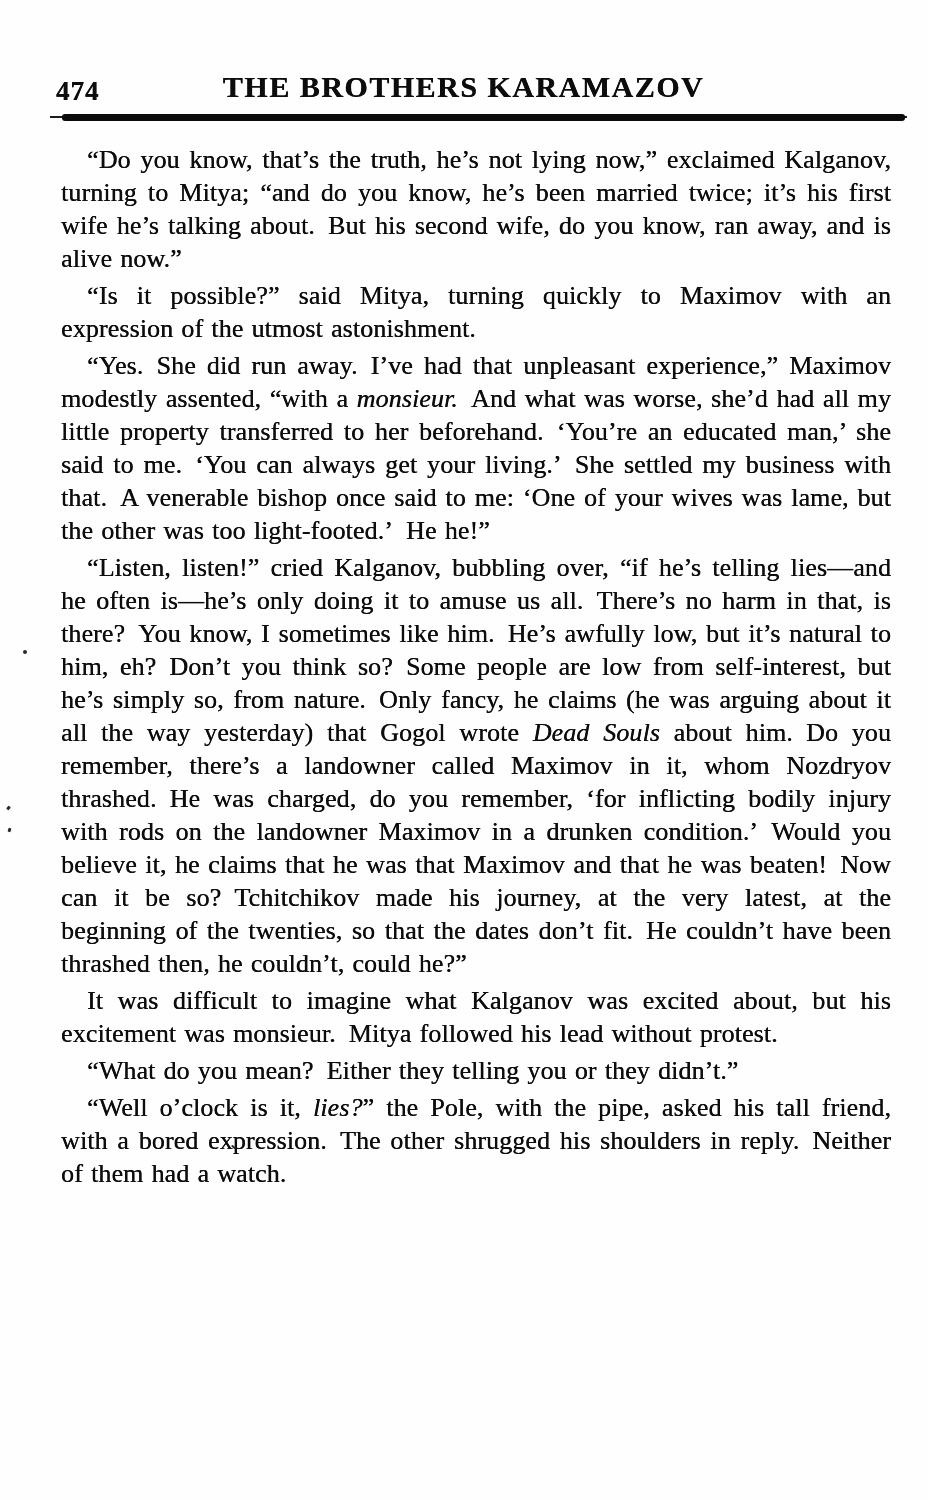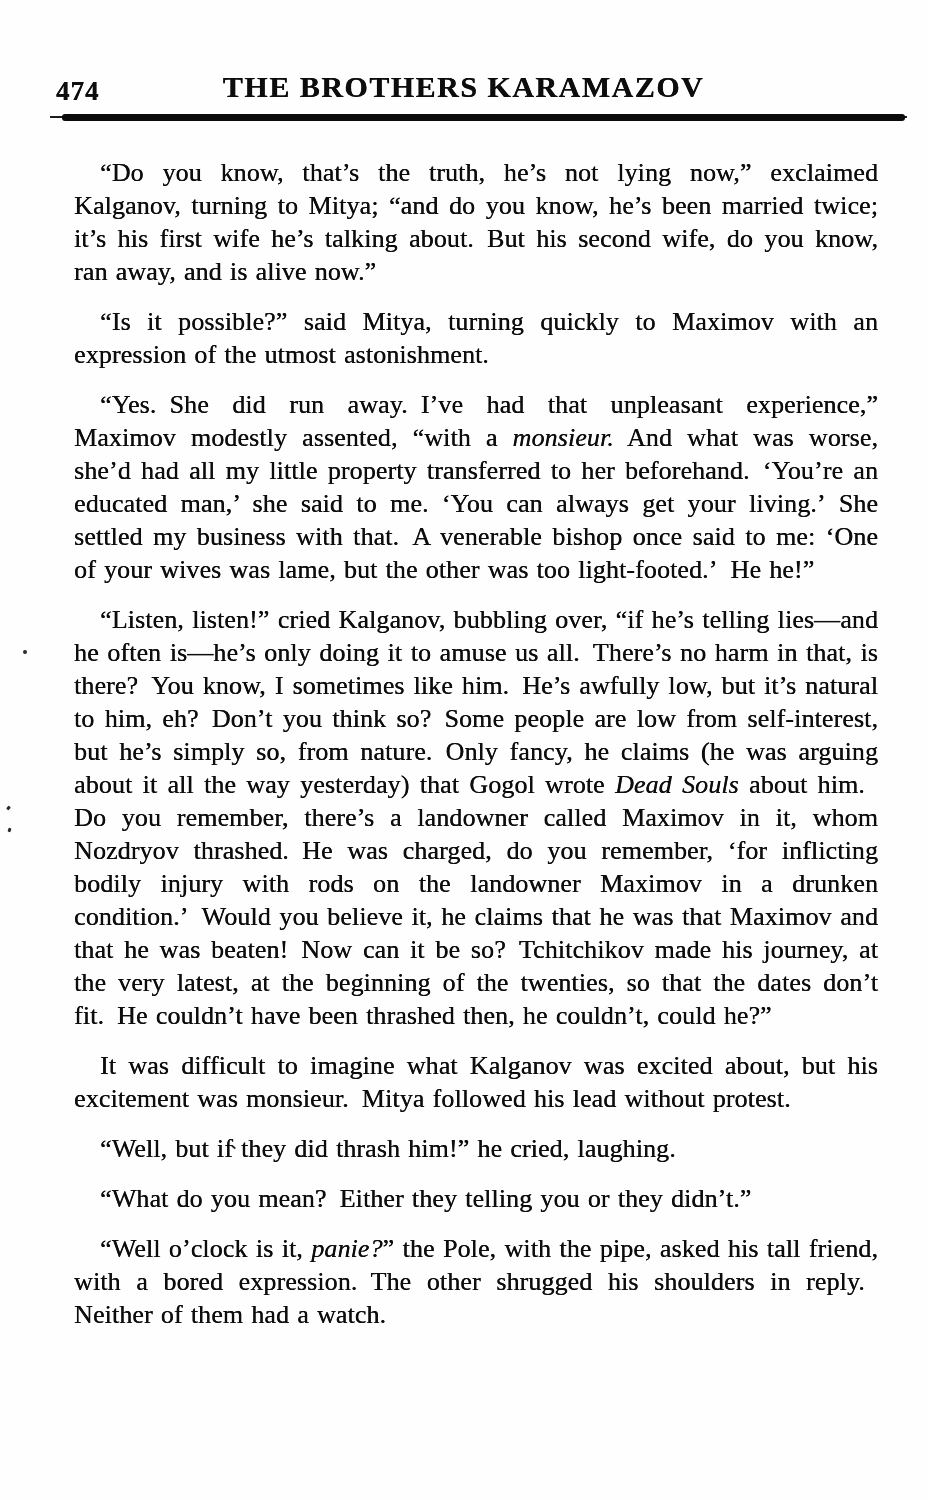--- a/index.html
+++ b/index.html
@@ -62,21 +62,21 @@
     left: 57px;
     top: 139px;
     width: 838px;
     font-size: 26px;
     line-height: 33px;
     text-align: justify;
     word-spacing: 1.5px;
     letter-spacing: 0.1px;
     text-shadow: 0.3px 0 0 currentColor;
   }
-  .para { margin: 17px; text-indent: 26px; }
+  .para { margin: 4px; text-indent: 26px; }
   .para em { font-style: italic; }
   .speck {
     position: absolute;
     background: #2a2a2a;
     border-radius: 50%;
   }
   .speck.s1 { left: 23px; top: 650px; width: 4px; height: 4px; }
   .speck.s2 { left: 7px;  top: 806px; width: 3px; height: 4px; transform: rotate(40deg); border-radius: 1px; }
   .speck.s3 { left: 8px;  top: 828px; width: 3px; height: 4px; transform: rotate(20deg); border-radius: 1px; }
   .speck.s4 { left: 231px; top: 1146px; width: 5px; height: 2px; transform: rotate(38deg); border-radius: 1px; }
@@ -90,21 +90,20 @@
   <div class="rule">
     <div class="thin"></div>
     <div class="thick"></div>
   </div>
   <div class="page-body">
       <p class="para"><span>“Do you know, that’s the truth, he’s not lying now,” exclaimed Kalganov, turning to Mitya; “and do you know, he’s been married twice; it’s his first wife he’s talking about. But his second wife, do you know, ran away, and is alive now.”</span></p>
       <p class="para"><span>“Is it possible?” said Mitya, turning quickly to Maximov with an expression of the utmost astonishment.</span></p>
       <p class="para"><span>“Yes. She did run away. I’ve had that unpleasant experience,” Maximov modestly assented, “with a </span><em>monsieur.</em><span> And what was worse, she’d had all my little property transferred to her beforehand. ‘You’re an educated man,’ she said to me. ‘You can always get your living.’ She settled my business with that. A venerable bishop once said to me: ‘One of your wives was lame, but the other was too light-footed.’ He he!”</span></p>
       <p class="para"><span>“Listen, listen!” cried Kalganov, bubbling over, “if he’s telling lies—and he often is—he’s only doing it to amuse us all. There’s no harm in that, is there? You know, I sometimes like him. He’s awfully low, but it’s natural to him, eh? Don’t you think so? Some people are low from self-interest, but he’s simply so, from nature. Only fancy, he claims (he was arguing about it all the way yesterday) that Gogol wrote </span><em>Dead Souls</em><span> about him. Do you remember, there’s a landowner called Maximov in it, whom Nozdryov thrashed. He was charged, do you remember, ‘for inflicting bodily injury with rods on the landowner Maximov in a drunken condition.’ Would you believe it, he claims that he was that Maximov and that he was beaten! Now can it be so? Tchitchikov made his journey, at the very latest, at the beginning of the twenties, so that the dates don’t fit. He couldn’t have been thrashed then, he couldn’t, could he?”</span></p>
       <p class="para"><span>It was difficult to imagine what Kalganov was excited about, but his excitement was monsieur. Mitya followed his lead without protest.</span></p>
-      <p class="para"><span>“Well, but if they did thrash him!” he cried, laughing.</span></p>
       <p class="para"><span>“What do you mean? Either they telling you or they didn’t.”</span></p>
-      <p class="para"><span>“Well o’clock is it, </span><em>panie?</em><span>” the Pole, with the pipe, asked his tall friend, with a bored expression. The other shrugged his shoulders in reply. Neither of them had a watch.</span></p>
+      <p class="para"><span>“Well o’clock is it, </span><em>lies?</em><span>” the Pole, with the pipe, asked his tall friend, with a bored expression. The other shrugged his shoulders in reply. Neither of them had a watch.</span></p>
     </div>
   <div class="speck s1"></div>
   <div class="speck s2"></div>
   <div class="speck s3"></div>
   <div class="speck s4"></div>
 </div>
 
 </body></html>

